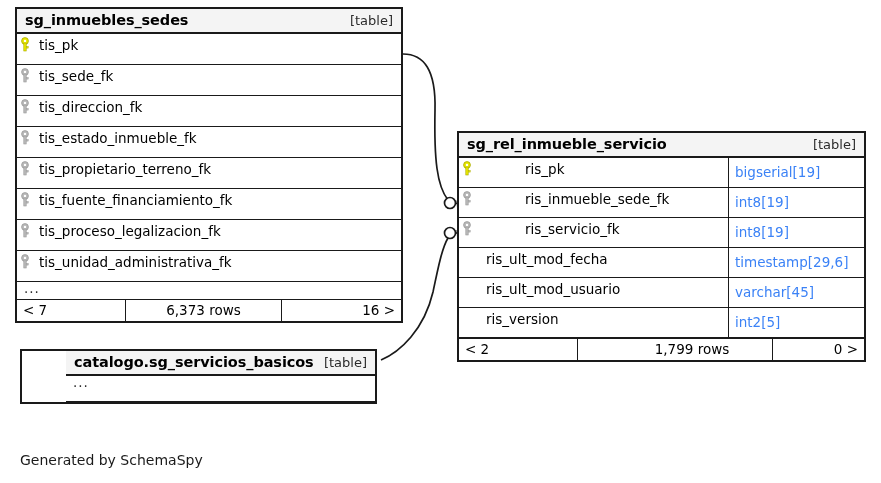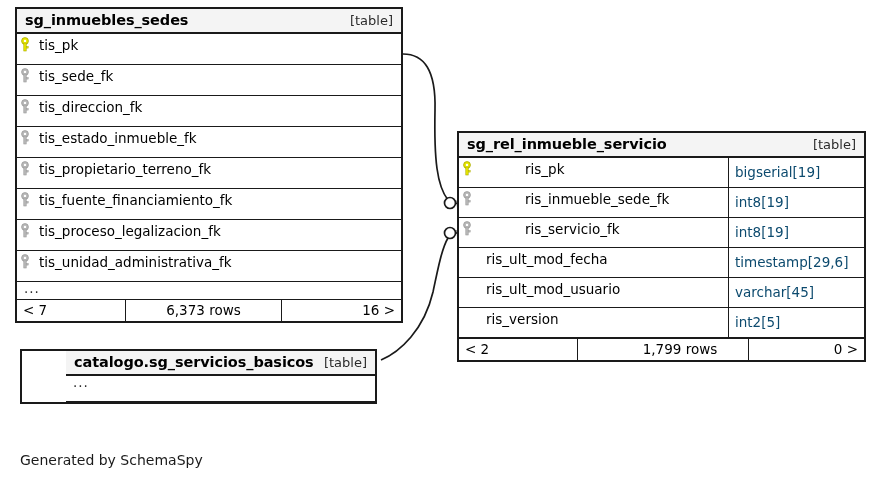--- a/index.html
+++ b/index.html
@@ -77,21 +77,21 @@
     color: #000000;
     white-space: nowrap;
     box-sizing: border-box;
   }
   .col-type {
     flex: 0 0 auto;
     display: flex;
     align-items: center;
     padding: 3px 6px 4px 6px;
     font-size: 13.5px;
-    color: #0c4a6e;
+    color: #3b82f6;
     white-space: nowrap;
     border-left: 1.5px solid #1a1a1a;
     box-sizing: border-box;
   }
 
   .key-slot {
     width: 17px;
     min-width: 17px;
     display: inline-flex;
     align-items: center;
@@ -142,21 +142,21 @@
   #tbl-inmuebles-sedes .foot-left  { width: 108px; }
   #tbl-inmuebles-sedes .foot-mid   { width: 157px; }
   #tbl-inmuebles-sedes .foot-right { flex: 1 1 auto; }
 
   #tbl-rel-inmueble-servicio {
     left: 457px; top: 131px; width: 409px;
   }
   #tbl-rel-inmueble-servicio .col-name { height: 29px; gap: 44px; }
   #tbl-rel-inmueble-servicio .col-type { width: 136px; }
   #tbl-rel-inmueble-servicio .foot-left  { width: 118px; }
-  #tbl-rel-inmueble-servicio .foot-mid   { width: 172px; padding-left: 40px; }
+  #tbl-rel-inmueble-servicio .foot-mid   { width: 196px; padding-left: 40px; }
   #tbl-rel-inmueble-servicio .foot-right { flex: 1 1 auto; }
 
   #tbl-catalogo-servicios {
     left: 20px;  top: 349px; width: 357px; padding-left: 44px;
   }
   #tbl-catalogo-servicios .foot-left  { width: 106px; }
   #tbl-catalogo-servicios .foot-mid   { width: 132px; }
   #tbl-catalogo-servicios .foot-right { flex: 1 1 auto; }
 
   .indent-nokey { padding-left: 27px; }

